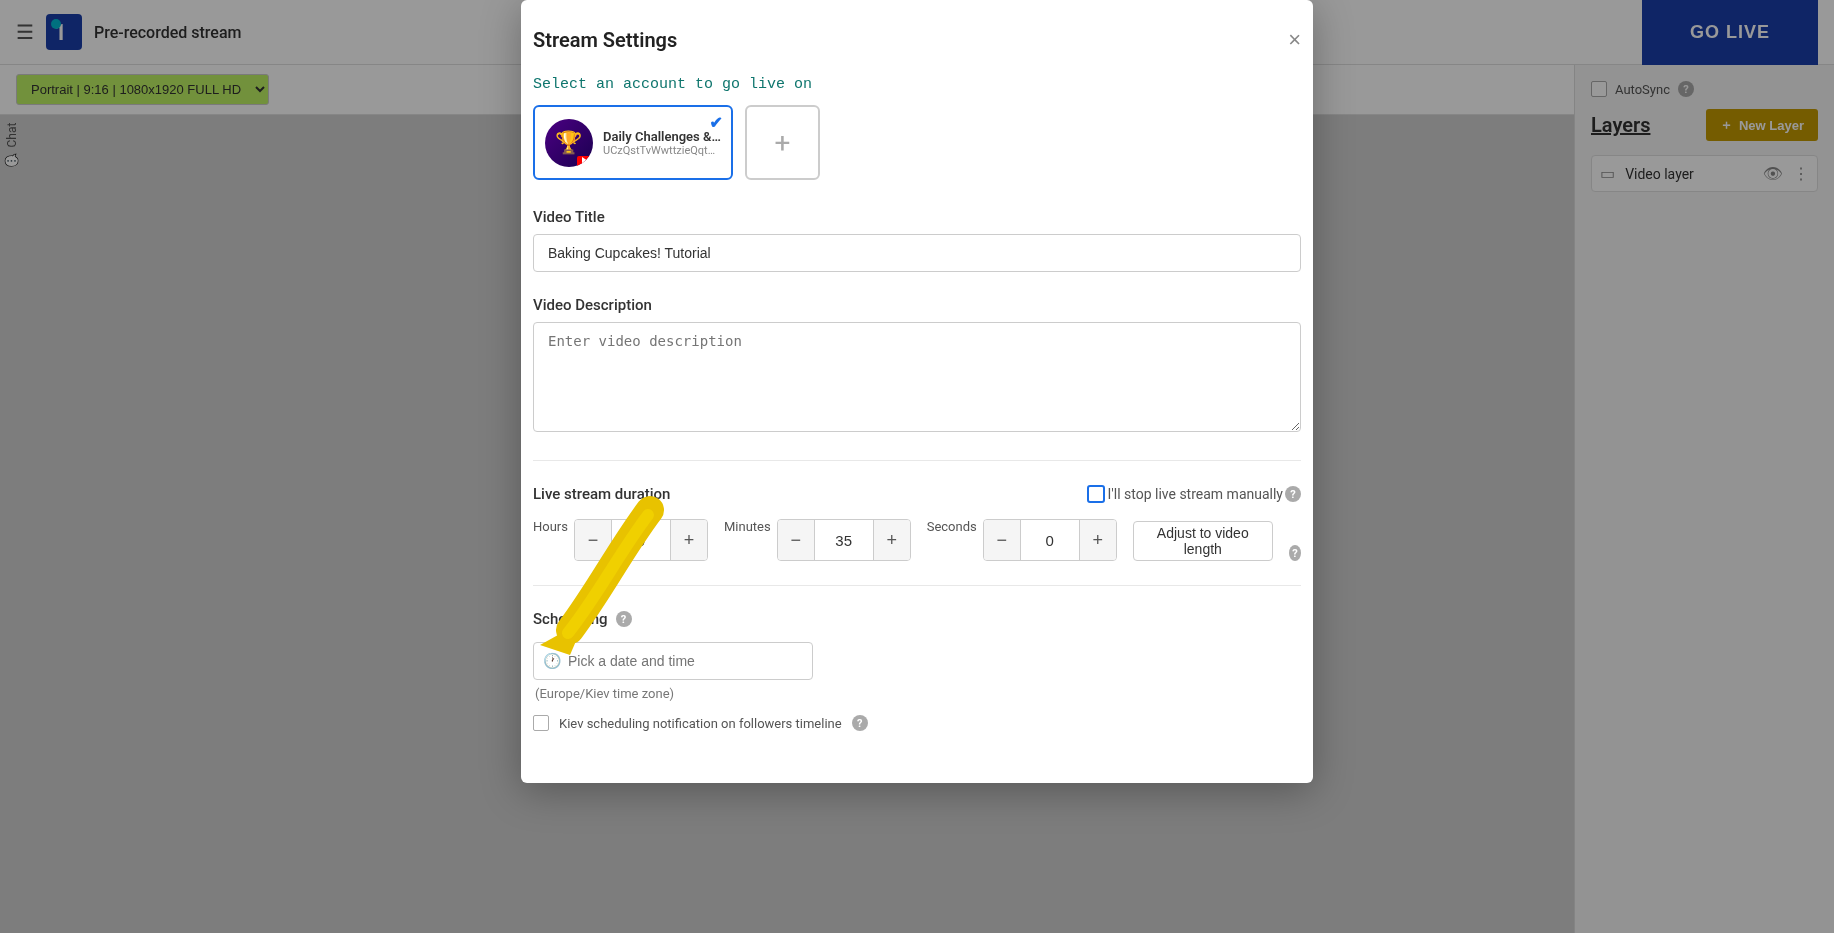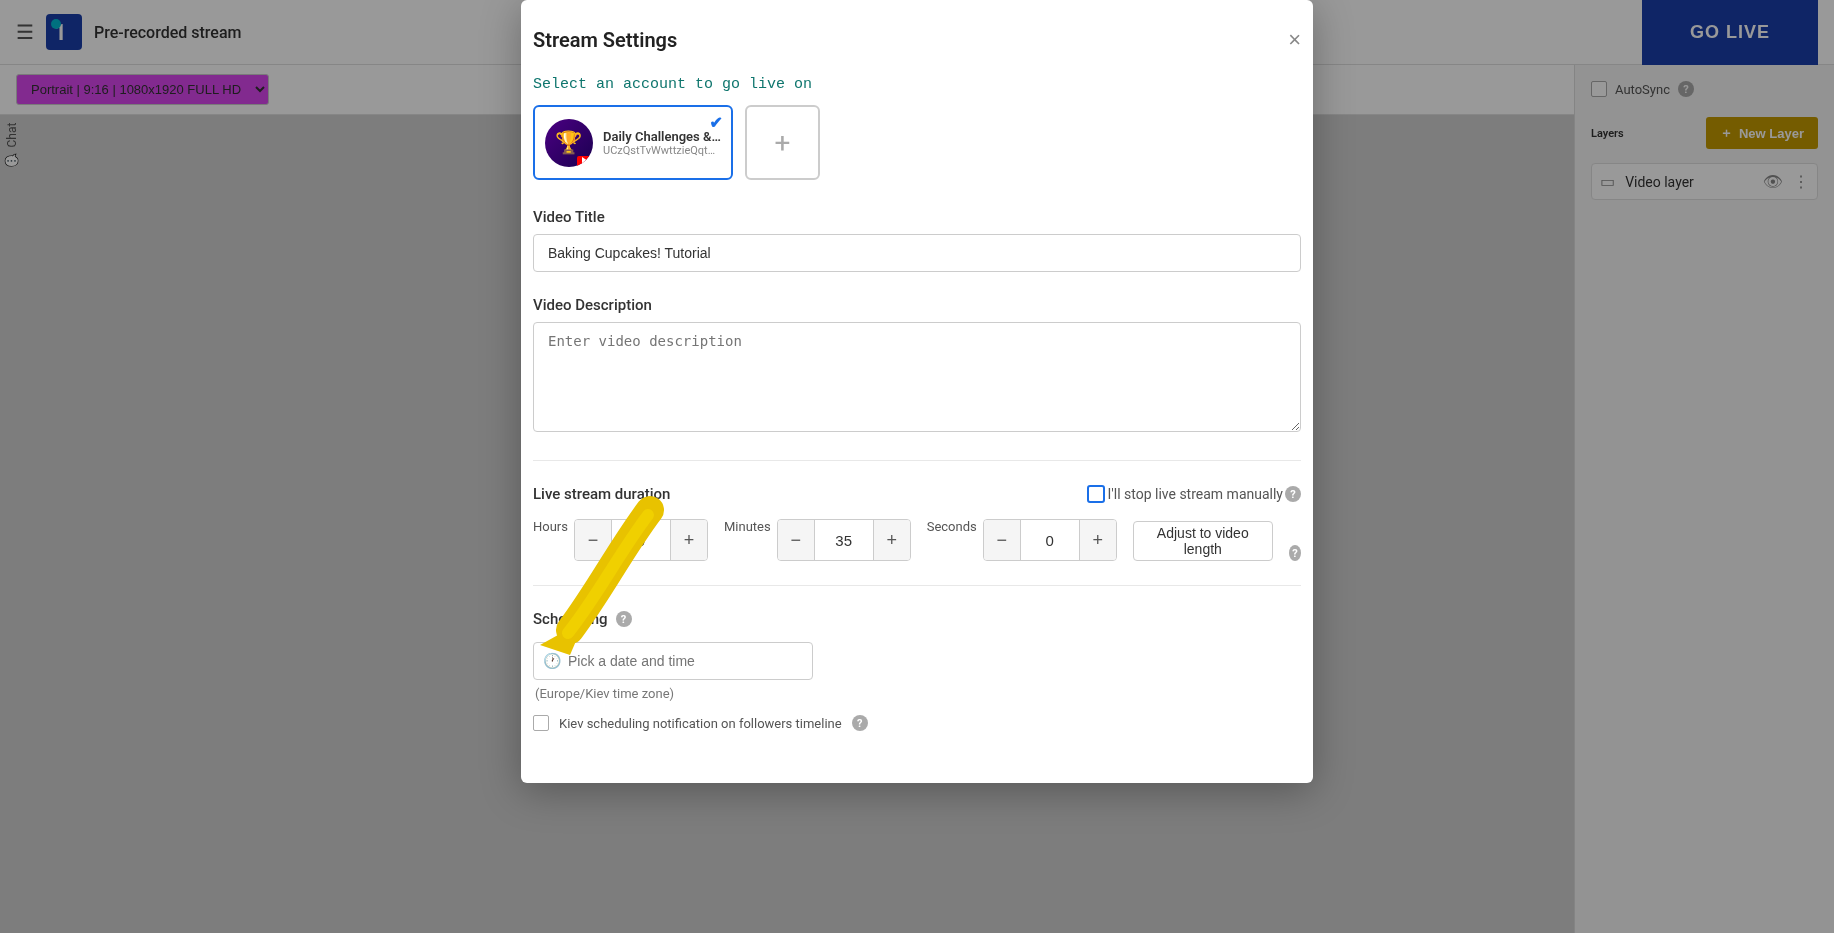--- a/index.html
+++ b/index.html
@@ -64,21 +64,21 @@
     .second-bar {
       height: 50px;
       background: #fff;
       display: flex;
       align-items: center;
       padding: 0 16px;
       border-bottom: 1px solid #e0e0e0;
     }
     .portrait-select {
       border: 1px solid #ccc;
-      background: #d946ef;
+      background: #bef264;
       padding: 6px 10px;
       font-size: 13px;
       color: #333;
       cursor: pointer;
       border-radius: 3px;
     }
 
     
     .right-sidebar {
       position: absolute;
@@ -87,21 +87,21 @@
       width: 260px;
       height: calc(933px - 65px);
       background: #f5f5f5;
       border-left: 1px solid #ddd;
       padding: 16px;
     }
     .autosync-row {
       display: flex;
       align-items: center;
       gap: 8px;
-      margin-bottom: 20px;
+      margin-bottom: 12px;
       font-size: 13px;
       color: #555;
     }
     .autosync-checkbox {
       width: 16px;
       height: 16px;
       border: 1.5px solid #aaa;
       background: #fff;
       border-radius: 2px;
     }
@@ -117,23 +117,24 @@
       font-size: 11px;
       font-weight: bold;
     }
     .layers-header {
       display: flex;
       align-items: center;
       justify-content: space-between;
       margin-bottom: 14px;
     }
     .layers-title {
-      font-size: 11px;
+      font-size: 20px;
       font-weight: 600;
       color: #333;
+      text-decoration: underline;
     }
     .new-layer-btn {
       background: #c49a00;
       color: #fff;
       border: none;
       padding: 7px 14px;
       font-size: 13px;
       font-weight: 600;
       cursor: pointer;
       border-radius: 3px;

